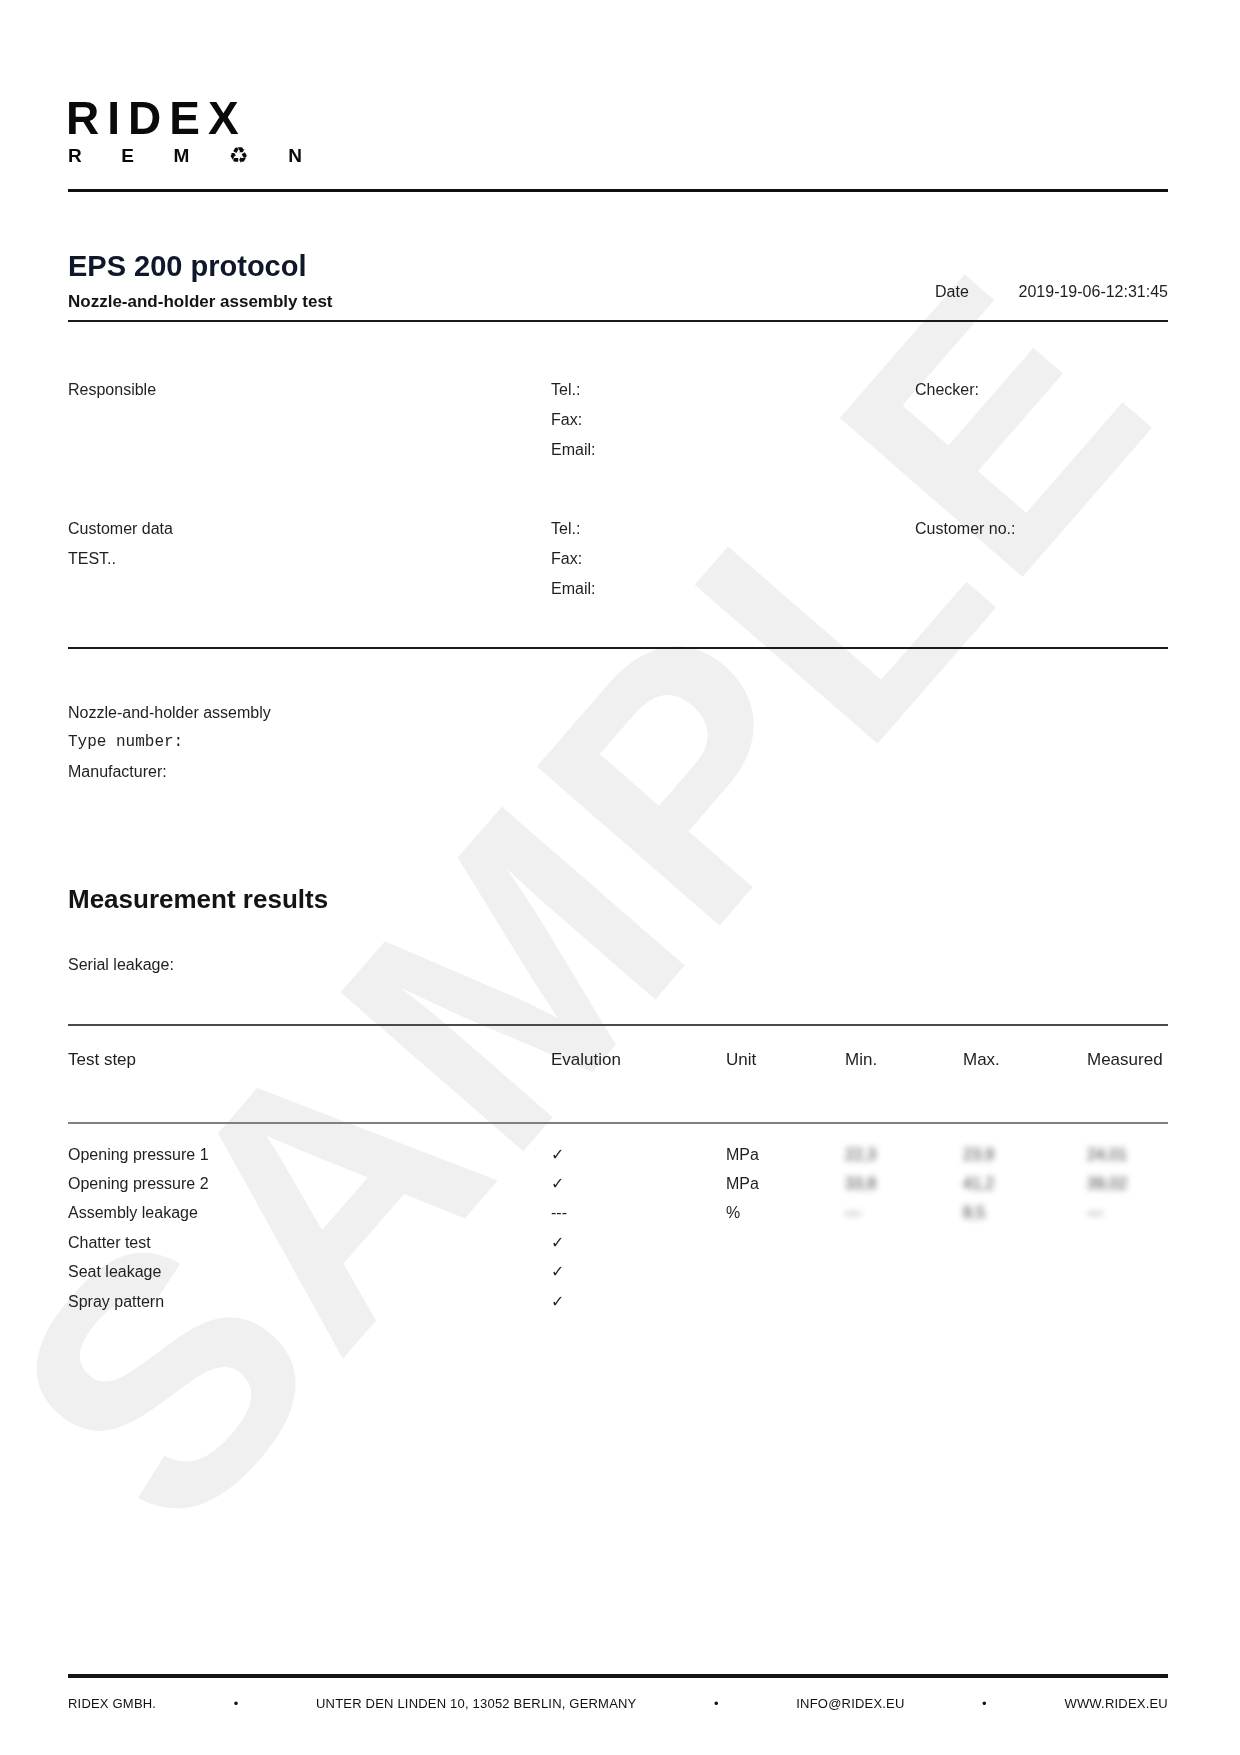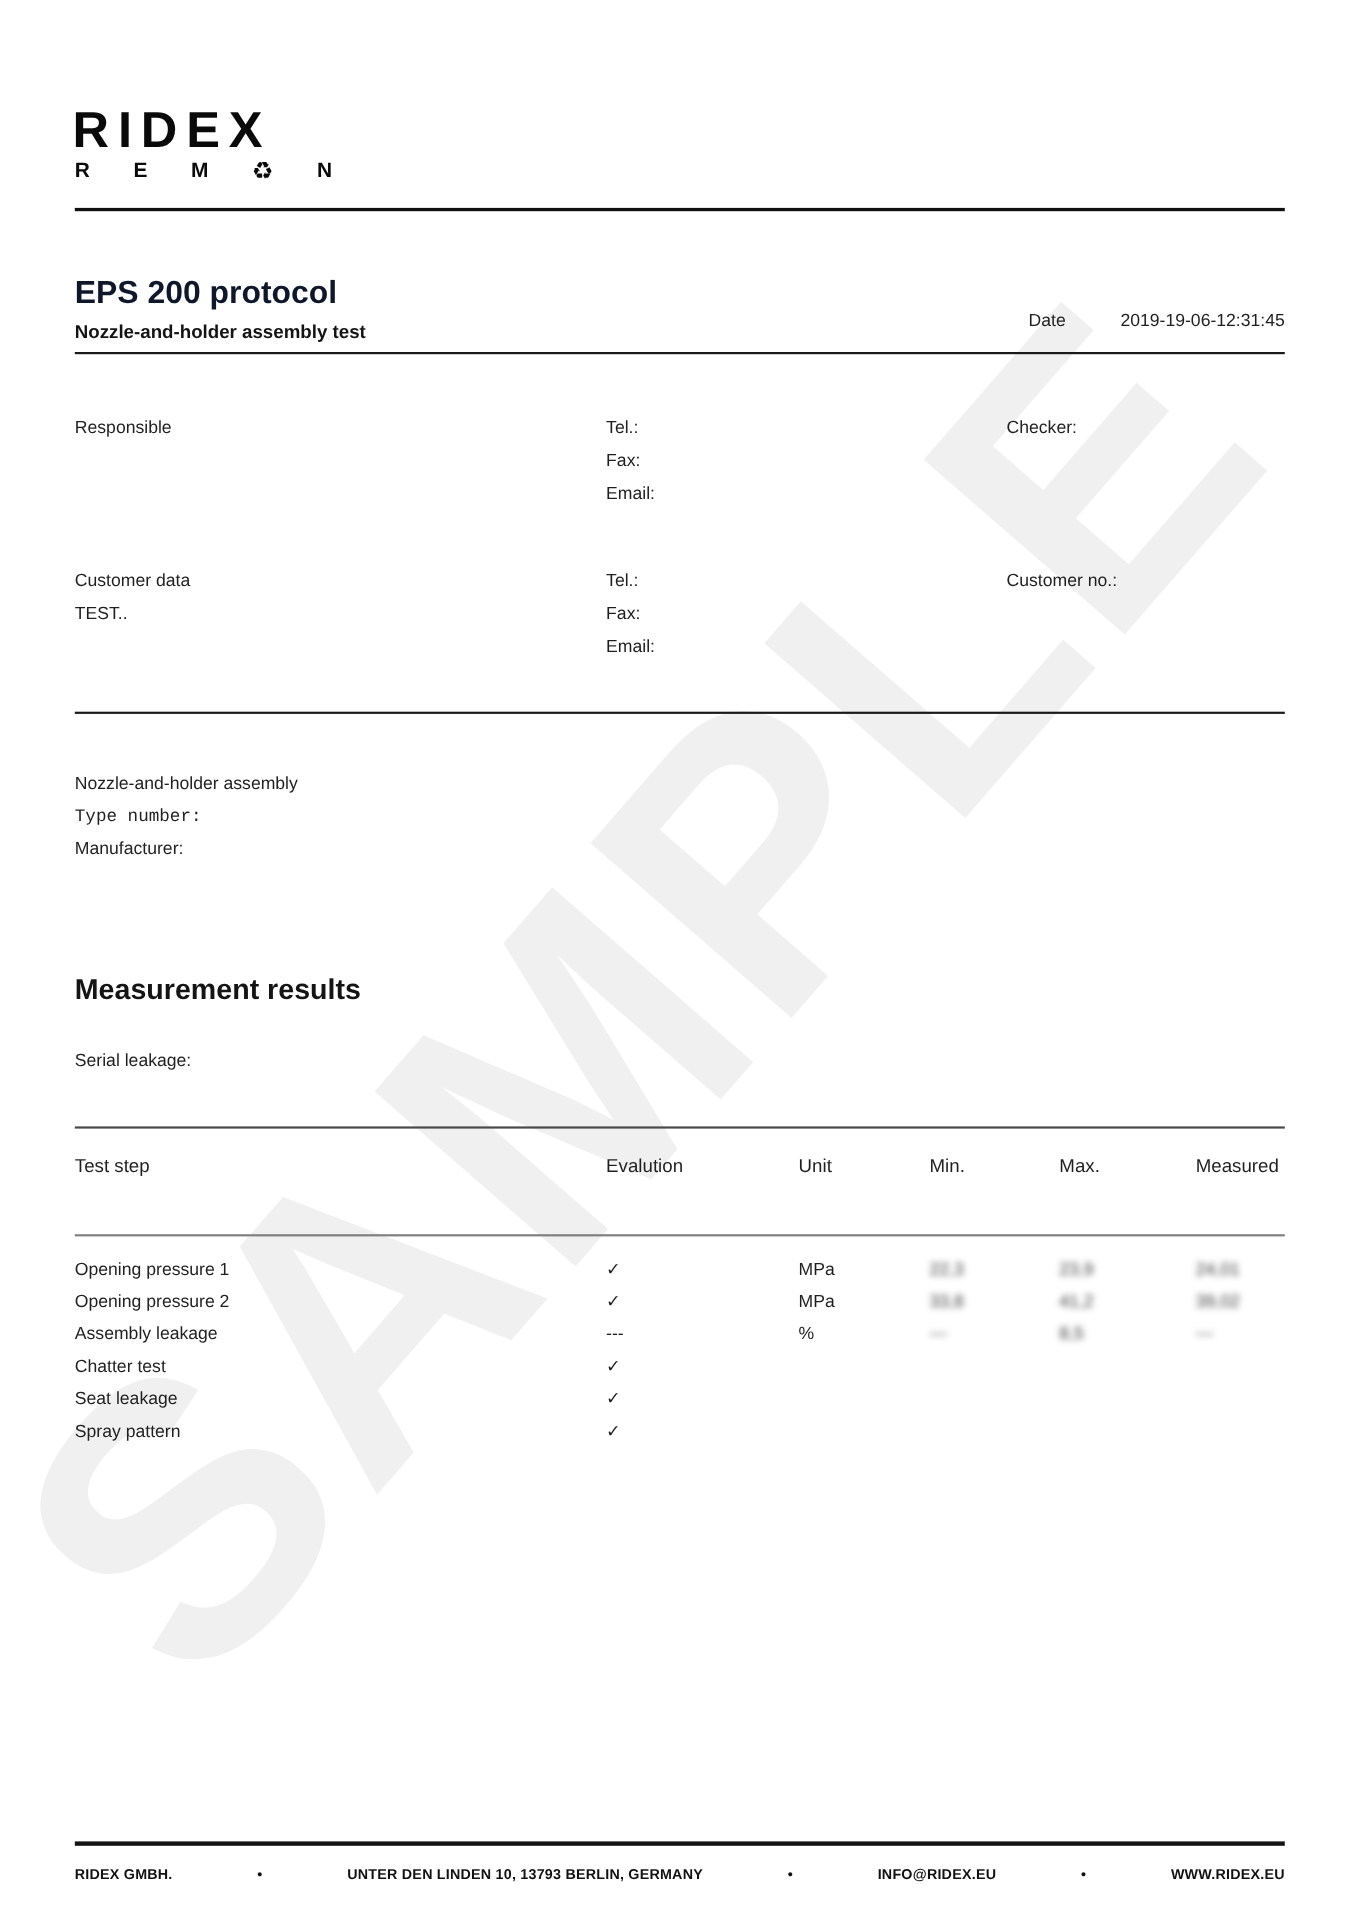--- a/index.html
+++ b/index.html
@@ -63,21 +63,21 @@
   
   .thead, .trow { display:grid; grid-template-columns:483px 175px 119px 118px 124px 81px; }
   .thead { left:68px; top:1050px; width:1100px; font-size:17px; }
   .tbody { left:68px; top:1140px; width:1100px; font-size:16px; }
   .trow { height:29.4px; align-items:center; }
   .trow > div { line-height:20px; }
   .redacted { filter:blur(3px); color:#3c3c3c; }
 
   
   .footer { left:68px; top:1696px; width:1100px; display:flex; justify-content:space-between; align-items:center;
-            font-size:13px; font-weight:700; letter-spacing:0.2px; color:#111; white-space:nowrap; }
+            font-size:13px; font-weight:400; letter-spacing:0.2px; color:#111; white-space:nowrap; }
 </style>
 </head>
 <body>
 
 <div class="page">
 
   <div class="watermark" style="color: rgb(240, 240, 240);">SAMPLE</div>
 
   <div class="layer logo-brand">RIDEX</div>
   <div class="layer logo-reman">
@@ -177,20 +177,20 @@
         <div></div>
         <div></div>
         <div></div>
       </div>
     </div>
 
   <div class="rule rule-footer"></div>
   <div class="layer footer">
       <span>RIDEX GMBH.</span>
       <span>•</span>
-      <span>UNTER DEN LINDEN 10, 13793 BERLIN, GERMANY</span>
+      <span>UNTER DEN LINDEN 10, 13052 BERLIN, GERMANY</span>
       <span>•</span>
       <span>INFO@RIDEX.EU</span>
       <span>•</span>
       <span>WWW.RIDEX.EU</span>
     </div>
 
 </div>
 
 </body></html>

